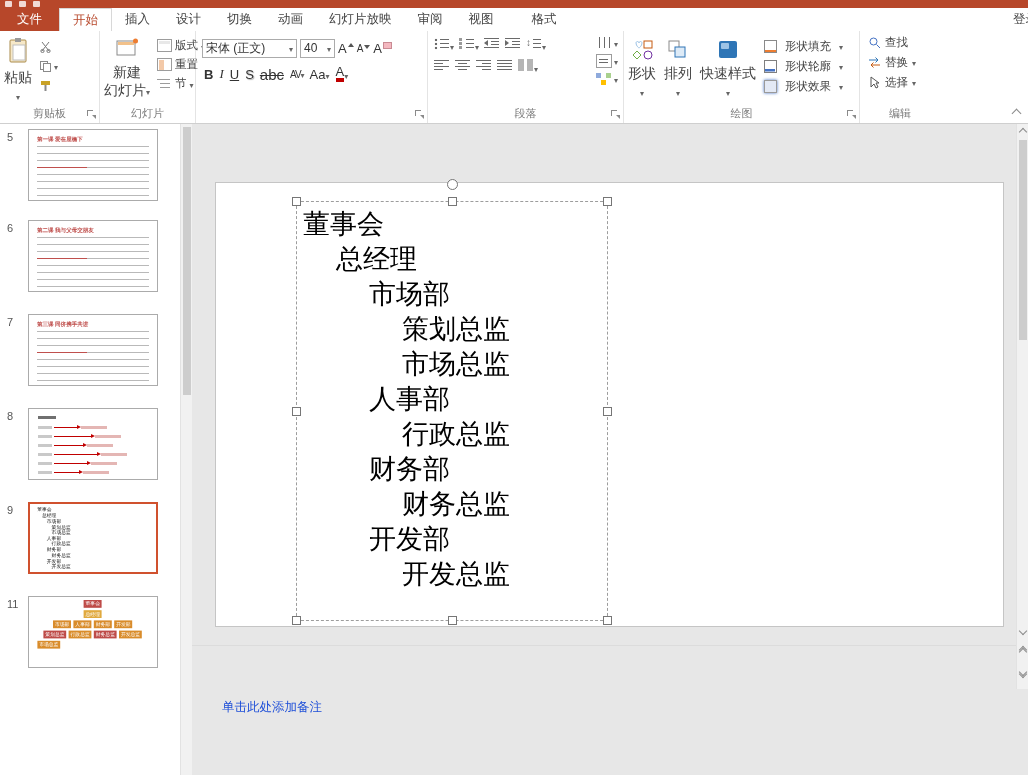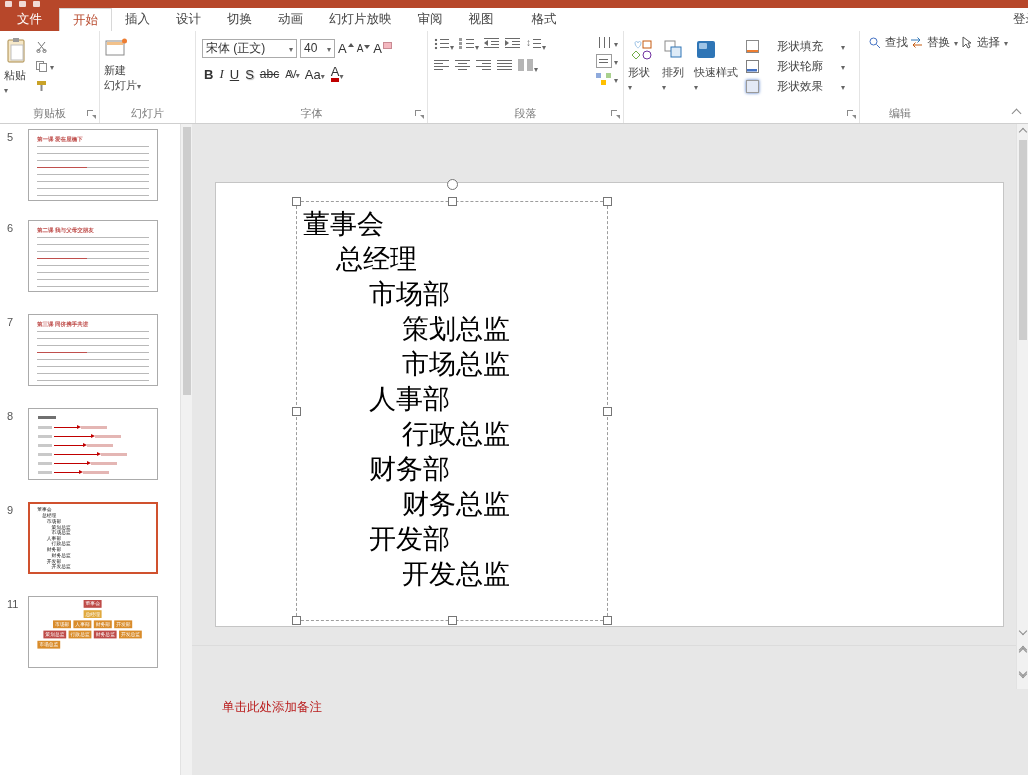--- a/index.html
+++ b/index.html
@@ -21,21 +21,21 @@
 
   
   .ribbonbody{position:absolute;left:0;top:31px;width:100%;height:93px;background:#FFF;border-bottom:1px solid #CFCFCF;display:flex;box-sizing:border-box;}
   .group{position:relative;height:100%;border-right:1px solid #E4E4E4;box-sizing:border-box;flex:none;}
   .gcontent{height:70px;padding-top:4px;box-sizing:border-box;}
   .glabel{position:absolute;bottom:2px;left:0;right:0;text-align:center;font-size:11px;color:#7C7C7C;font-family:Liberation Serif, serif;}
   .launcher{position:absolute;right:3px;bottom:4px;width:9px;height:9px;}
   .launcher::before{content:"";position:absolute;left:0;top:0;width:5px;height:5px;border-left:1px solid #8A8A8A;border-top:1px solid #8A8A8A;}
   .launcher::after{content:"";position:absolute;right:0;bottom:0;width:0;height:0;border-top:4px solid #8A8A8A;border-left:4px solid transparent;}
   .dd::after{content:"▾";font-size:8px;color:#666;line-height:1;}
-  .bigbtn{display:flex;flex-direction:column;justify-content:flex-start;padding:2px 4px 0 4px;font-size:11px;color:#444;cursor:default;}
+  .bigbtn{display:flex;flex-direction:column;align-items:center;justify-content:flex-start;padding:2px 4px 0 4px;font-size:14px;color:#444;cursor:default;}
   .bblabel{margin-top:2px;white-space:nowrap;}
   .collapse-ribbon{position:absolute;right:5px;bottom:4px;width:14px;height:12px;display:flex;align-items:center;justify-content:center;}
   .chev{display:block;width:6px;height:6px;border-right:1.5px solid #8A8A8A;border-bottom:1.5px solid #8A8A8A;}
   .chev.up{transform:rotate(-135deg);}
   .chev.down{transform:rotate(45deg);}
 
   
   .clipflex{display:flex;}
   .smallcol{display:flex;flex-direction:column;gap:4px;padding-top:3px;}
   .sbtn{display:inline-flex;align-items:center;gap:2px;padding:0 3px;height:16px;}
@@ -53,21 +53,21 @@
   .frow2{display:flex;align-items:center;gap:6px;padding:2px 4px 0 8px;height:24px;}
   .combo{border:1px solid #ABABAB;background:#FFF;height:19px;display:flex;align-items:center;padding:0 3px;font-size:12px;color:#333;box-sizing:border-box;}
   .combo .cval{flex:1;overflow:hidden;white-space:nowrap;}
   .fname{width:95px;}
   .fsize{width:35px;}
   .fbtn{display:inline-flex;align-items:center;font-size:13px;color:#333;position:relative;cursor:default;}
   .fbtn.b{font-weight:bold;}
   .fbtn.i{font-style:italic;font-family:"Liberation Serif",serif;}
   .fbtn.u{text-decoration:underline;}
   .fbtn.s{text-shadow:1px 1px 1px #AAA;}
-  .fbtn.strike{text-decoration:line-through;font-size:12px;}
+  .fbtn.strike{text-decoration:line-through;font-size:15px;}
   .fbtn.av{font-size:10px;letter-spacing:-1px;}
   .fbtn.aa{font-size:13px;}
   .smA{font-size:10px;}
   .tri{display:inline-block;width:0;height:0;margin-left:1px;}
   .tri.up{border-left:3px solid transparent;border-right:3px solid transparent;border-bottom:4px solid #555;margin-bottom:6px;}
   .tri.dn{border-left:3px solid transparent;border-right:3px solid transparent;border-top:4px solid #555;margin-bottom:2px;}
   .eraser{display:inline-block;width:7px;height:5px;background:#F4B8C0;border:1px solid #C98A93;margin-left:1px;margin-bottom:6px;}
   .colA{display:inline-block;border-bottom:4px solid #C00000;line-height:12px;}
 
   
@@ -89,28 +89,28 @@
   .i-textdir{background-image:linear-gradient(#6A6A6A,#6A6A6A),linear-gradient(#6A6A6A,#6A6A6A),linear-gradient(#6A6A6A,#6A6A6A);background-size:1px 11px;background-position:3px 1px,8px 1px,13px 1px;}
   .i-aligntext{border:1px solid #9C9C9C;box-sizing:border-box;background-image:linear-gradient(#6A6A6A,#6A6A6A),linear-gradient(#6A6A6A,#6A6A6A);background-size:9px 1px;background-position:2px 4px,2px 7px;}
   .i-smartart{background-image:linear-gradient(#8FAADC,#8FAADC),linear-gradient(#A9D18E,#A9D18E),linear-gradient(#FFC000,#FFC000);background-size:5px 5px;background-position:0 1px,10px 1px,5px 8px;}
   .pright{position:absolute;right:5px;top:4px;display:flex;flex-direction:column;gap:2px;}
   .prbtn{display:flex;align-items:center;gap:2px;height:16px;}
 
   
   .drawflex{display:flex;align-items:flex-start;}
   .dicon{height:26px;display:flex;align-items:center;}
   .drawcol{display:flex;flex-direction:column;gap:2px;padding-top:2px;margin-left:4px;}
-  .drow{display:flex;align-items:center;gap:18px;height:18px;font-size:11.5px;color:#444;white-space:nowrap;}
+  .drow{display:flex;align-items:center;gap:8px;height:18px;font-size:11.5px;color:#444;white-space:nowrap;}
   .i-fill,.i-outline,.i-effects{width:13px;height:13px;display:inline-block;position:relative;box-sizing:border-box;}
   .i-fill{border:1px solid #8A8A8A;background:linear-gradient(#ED7D31,#ED7D31) no-repeat 0 9px/11px 3px,#FFF;}
   .i-outline{border:1.5px solid #7F7F7F;background:linear-gradient(#4472C4,#4472C4) no-repeat 0 8px/10px 2.5px,#FFF;}
   .i-effects{border:1px solid #9A9A9A;background:#E3E9F5;box-shadow:0 0 3px #4472C4;}
 
   
-  .editcol{display:flex;flex-direction:row;gap:2px;padding:2px 0 0 8px;}
+  .editcol{display:flex;flex-direction:column;gap:2px;padding:2px 0 0 8px;}
   .erow{display:flex;align-items:center;gap:4px;height:18px;font-size:11.5px;color:#444;white-space:nowrap;}
 
   
   .workspace{position:absolute;left:0;top:124px;width:1028px;height:651px;}
   .thumbpanel{position:absolute;left:0;top:0;width:180px;height:100%;background:#FFF;overflow:hidden;}
   .titem{position:absolute;left:0;width:180px;height:80px;}
   .tnum{position:absolute;left:7px;top:2px;font-size:11px;color:#555;}
   .tbox{position:absolute;left:28px;top:0;width:130px;height:72px;background:#FFF;border:1px solid #ABABAB;box-sizing:border-box;overflow:hidden;}
   .tbox.sel{border:2px solid #D0512E;}
   .ttitle{font-size:6px;line-height:8px;color:#BE4B48;font-weight:bold;margin:5px 0 2px 8px;white-space:nowrap;transform:scale(.92);transform-origin:left top;}
@@ -140,21 +140,21 @@
   .slide-canvas{position:absolute;left:23px;top:58px;width:789px;height:445px;background:#FFF;border:1px solid #C5C5C5;box-sizing:border-box;}
   .textbox{position:absolute;left:80px;top:18px;width:312px;height:420px;border:1px dashed #9D9D9D;box-sizing:border-box;}
   .outline{position:absolute;left:0;top:5px;right:0;}
   .oline{font-family:"Liberation Serif","DejaVu Serif",serif;font-size:27px;line-height:35px;color:#000;white-space:nowrap;}
   .h{position:absolute;width:7px;height:7px;background:#FFF;border:1px solid #767676;box-sizing:content-box;}
   .h.nw{left:-5px;top:-5px;} .h.n{left:50%;margin-left:-4px;top:-5px;} .h.ne{right:-5px;top:-5px;}
   .h.w{left:-5px;top:50%;margin-top:-4px;} .h.e{right:-5px;top:50%;margin-top:-4px;}
   .h.sw{left:-5px;bottom:-5px;} .h.s{left:50%;margin-left:-4px;bottom:-5px;} .h.se{right:-5px;bottom:-5px;}
   .rot{position:absolute;left:50%;top:-23px;margin-left:-5px;width:9px;height:9px;border:1px solid #767676;border-radius:50%;background:#FFF;}
   .notes{position:absolute;left:0;right:0;top:521px;bottom:0;border-top:1px solid #DCDCDC;}
-  .notes-text{position:absolute;left:30px;top:53px;font-size:12.5px;color:#b91c1c;}
+  .notes-text{position:absolute;left:30px;top:53px;font-size:12.5px;color:#1d4ed8;}
 
   
   .vscroll{position:absolute;right:0;top:0;width:12px;height:565px;background:#F1F1F1;border-left:1px solid #E2E2E2;box-sizing:border-box;}
   .vthumb{position:absolute;left:2px;top:16px;width:8px;height:200px;background:#CDCDCD;}
   .varrow{position:absolute;left:0;width:11px;height:14px;display:flex;flex-direction:column;align-items:center;justify-content:center;}
   .varrow .chev{width:5px;height:5px;}
   .v-up{top:1px;} .v-down{top:500px;} .v-prev{top:520px;} .v-next{top:542px;}
   .dbl .chev{margin:-2px 0;}
 </style>
 </head>
@@ -230,20 +230,36 @@
         <span>
           <svg width="24" height="22" viewBox="0 0 24 22">
               <rect x="2" y="4" width="18" height="14" fill="#FFF" stroke="#8A8A8A"></rect>
               <rect x="3" y="5" width="16" height="3" fill="#F2C18A"></rect>
               <circle cx="20.5" cy="4" r="2.5" fill="#ED7D31"></circle>
             </svg>
         </span>
         <span class="bblabel">新建</span>
         <span class="bblabel" style="margin-top:0"><span>幻灯片</span><span class="dd"></span></span>
       </div>
+      <div class="scol">
+        <span class="srow">
+            <i class="mini layout"></i>
+            <span>版式</span>
+            <span class="dd"></span>
+          </span>
+        <span class="srow">
+            <i class="mini reset"></i>
+            <span>重置</span>
+          </span>
+        <span class="srow">
+            <i class="mini section"></i>
+            <span>节</span>
+            <span class="dd"></span>
+          </span>
+      </div>
     </div>
     <span class="glabel">幻灯片</span>
   </div>
 
   <div class="group" style="width:232px">
     <div class="gcontent">
       <div class="frow1">
         <span class="combo fname">
             <span class="cval">宋体 (正文)</span>
             <span class="dd"></span>
@@ -278,21 +294,20 @@
         <span class="fbtn aa">
             <span>Aa</span>
             <span class="dd"></span>
           </span>
         <span class="fbtn">
             <span class="colA">A</span>
             <span class="dd"></span>
           </span>
       </div>
     </div>
-    <span class="glabel">字体</span>
     <span class="launcher"></span>
   </div>
 
   <div class="group" style="width:196px">
     <div class="gcontent prows">
       <div class="prow">
         <span><i class="picon i-bullets"></i><span class="dd"></span></span>
         <span><i class="picon i-number"></i><span class="dd"></span></span>
         <span><i class="picon i-outdent"></i></span>
         <span><i class="picon i-indent"></i></span>
@@ -369,20 +384,21 @@
             <span>形状轮廓</span>
             <span class="dd"></span>
           </span>
         <span class="drow">
             <i class="i-effects"></i>
             <span>形状效果</span>
             <span class="dd"></span>
           </span>
       </div>
     </div>
+    <span class="glabel">绘图</span>
     <span class="launcher"></span>
   </div>
 
   <div class="group" style="width:80px;border-right:none">
     <div class="gcontent editcol">
       <span class="erow">
         <svg width="13" height="13" viewBox="0 0 13 13">
             <circle cx="5.5" cy="5.5" r="3.5" fill="none" stroke="#4472C4"></circle>
             <line x1="8.5" y1="8.5" x2="12" y2="12" stroke="#4472C4"></line>
           </svg>

